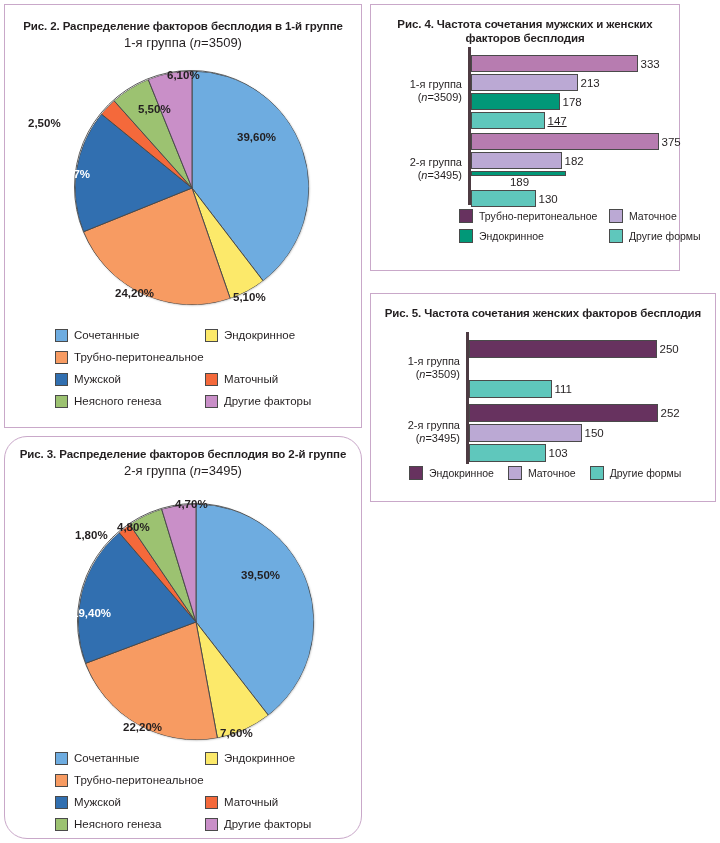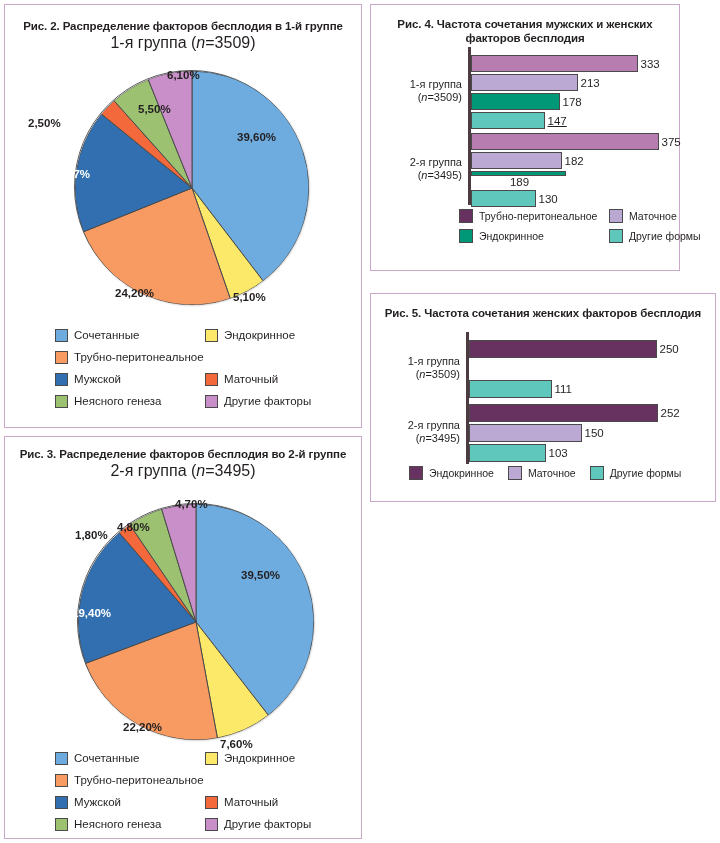--- a/index.html
+++ b/index.html
@@ -8,30 +8,30 @@
     font-family:"Liberation Sans","DejaVu Sans",sans-serif;
     color:#231f20;
   }
   .panel{
     position:absolute;
     border:1.5px solid #c9a8c9;
     background:#ffffff;
     box-sizing:border-box;
   }
   #panel-fig2{left:4px;top:4px;width:358px;height:424px;}
-  #panel-fig3{left:4px;top:436px;width:358px;height:403px;}
+  #panel-fig3{left:4px;top:436px;width:358px;height:403px;border-radius:23px;}
   #panel-fig4{left:370px;top:4px;width:310px;height:267px;}
   #panel-fig5{left:370px;top:293px;width:346px;height:209px;}
 
   .fig-title{
     text-align:center;font-weight:bold;font-size:11.5px;
     line-height:14px;letter-spacing:-0.1px;
   }
   .fig-sub{
-    text-align:center;font-size:16px;line-height:13px;
+    text-align:center;font-size:13px;line-height:13px;
   }
   .fig-sub i{font-style:italic;}
 
   
   .pie-wrap{position:relative;}
   .pie{
     position:absolute;border-radius:50%;
     border:1px solid #5a5a5a;
     box-shadow:1.5px 1.5px 2px rgba(0,0,0,0.28);
     box-sizing:border-box;
@@ -158,21 +158,21 @@
           <path d="M 118 118 L 118.00000000000001 0 A 118 118 0 0 1 190.32303233105117 211.2382914603315 Z" fill="#6EACE0" stroke="#4a4a4a" stroke-width="1"></path>
           <path d="M 118 118 L 190.32303233105117 211.2382914603315 A 118 118 0 0 1 139.38228010800213 234.04653418944892 Z" fill="#FCE96A" stroke="#4a4a4a" stroke-width="1"></path>
           <path d="M 118 118 L 139.38228010800213 234.04653418944892 A 118 118 0 0 1 7.487113363713277 159.36304978256845 Z" fill="#F79B62" stroke="#4a4a4a" stroke-width="1"></path>
           <path d="M 118 118 L 7.487113363713277 159.36304978256845 A 118 118 0 0 1 41.08362041449644 28.51329399593071 Z" fill="#316FB0" stroke="#4a4a4a" stroke-width="1"></path>
           <path d="M 118 118 L 41.08362041449644 28.51329399593071 A 118 118 0 0 1 51.67416141344873 20.40449223560161 Z" fill="#F4693B" stroke="#4a4a4a" stroke-width="1"></path>
           <path d="M 118 118 L 51.67416141344873 20.40449223560161 A 118 118 0 0 1 83.65773231426407 5.107977916057962 Z" fill="#9CC271" stroke="#4a4a4a" stroke-width="1"></path>
           <path d="M 118 118 L 83.65773231426407 5.107977916057962 A 118 118 0 0 1 118.00000000000018 0 Z" fill="#C98FC8" stroke="#4a4a4a" stroke-width="1"></path>
         </svg>
       </div>
       <div class="slice-label lbl-dark" style="left: 236px; top: 86px;">39,50%</div>
-      <div class="slice-label lbl-dark" style="left: 215px; top: 244px; margin-top: 11px;">7,60%</div>
+      <div class="slice-label lbl-dark" style="left: 215px; top: 244px;">7,60%</div>
       <div class="slice-label lbl-dark" style="left: 118px; top: 238px;">22,20%</div>
       <div class="slice-label lbl-light" style="left: 67px; top: 124px;">19,40%</div>
       <div class="slice-label lbl-dark" style="left: 70px; top: 46px;">1,80%</div>
       <div class="slice-label lbl-dark" style="left: 112px; top: 38px;">4,80%</div>
       <div class="slice-label lbl-dark" style="left: 170px; top: 15px;">4,70%</div>
     </div>
 
   <div class="pie-legend" id="fig3-legend" style="left:50px;top:313px;">
       <div class="lg-item">
         <span class="sw" style="background: rgb(110, 172, 224);"></span>

